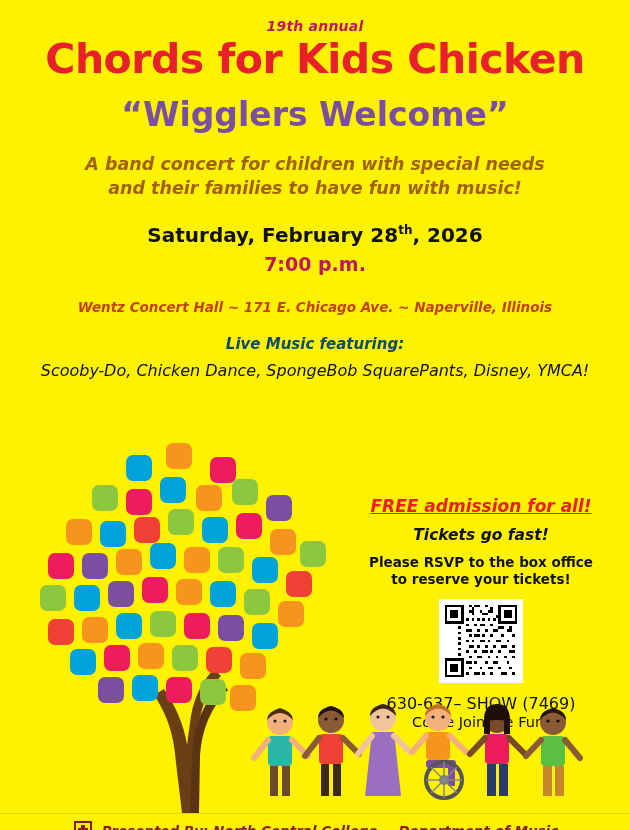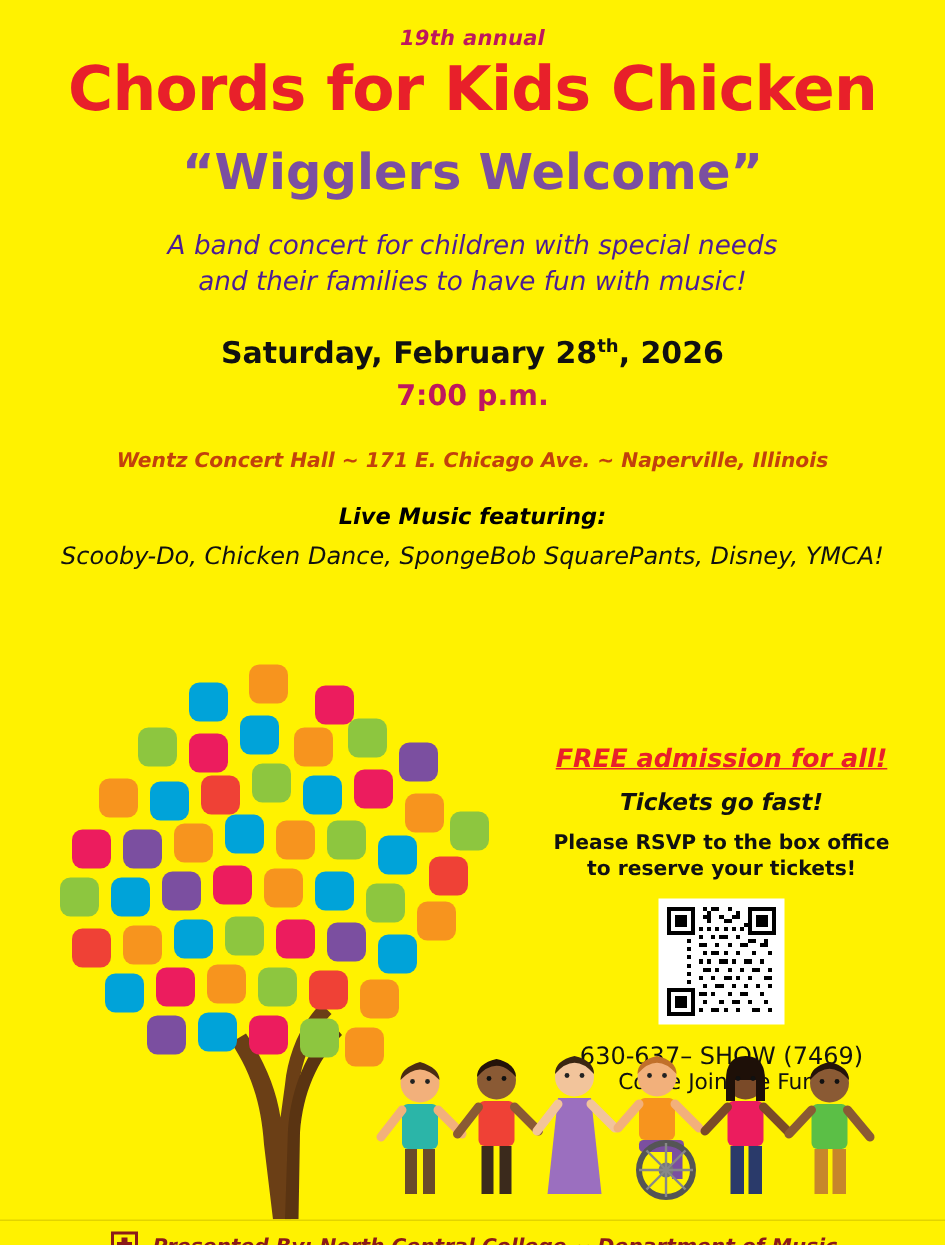--- a/index.html
+++ b/index.html
@@ -40,23 +40,23 @@
   }
   .subtitle {
     margin-top: 16px;
     color: #7B4FA0;
     font-size: 33px;
     font-weight: bold;
     line-height: 1.1;
   }
   .tagline {
     margin-top: 20px;
-    color: #4c1d95;
+    color: #a16207;
     font-size: 17.5px;
-    font-weight: normal;
+    font-weight: bold;
     font-style: italic;
     line-height: 1.35;
   }
   .date {
     margin-top: 22px;
     color: #111111;
     font-size: 20px;
     font-weight: bold;
     line-height: 1.2;
   }
@@ -72,21 +72,21 @@
   }
   .venue {
     margin-top: 24px;
     color: #c2410c;
     font-size: 13.5px;
     font-weight: bold;
     font-style: italic;
   }
   .live-head {
     margin-top: 20px;
-    color: #000000;
+    color: #0c4a6e;
     font-size: 15px;
     font-weight: bold;
     font-style: italic;
   }
   .live-list {
     margin-top: 8px;
     color: #111111;
     font-size: 16px;
     font-style: italic;
   }

